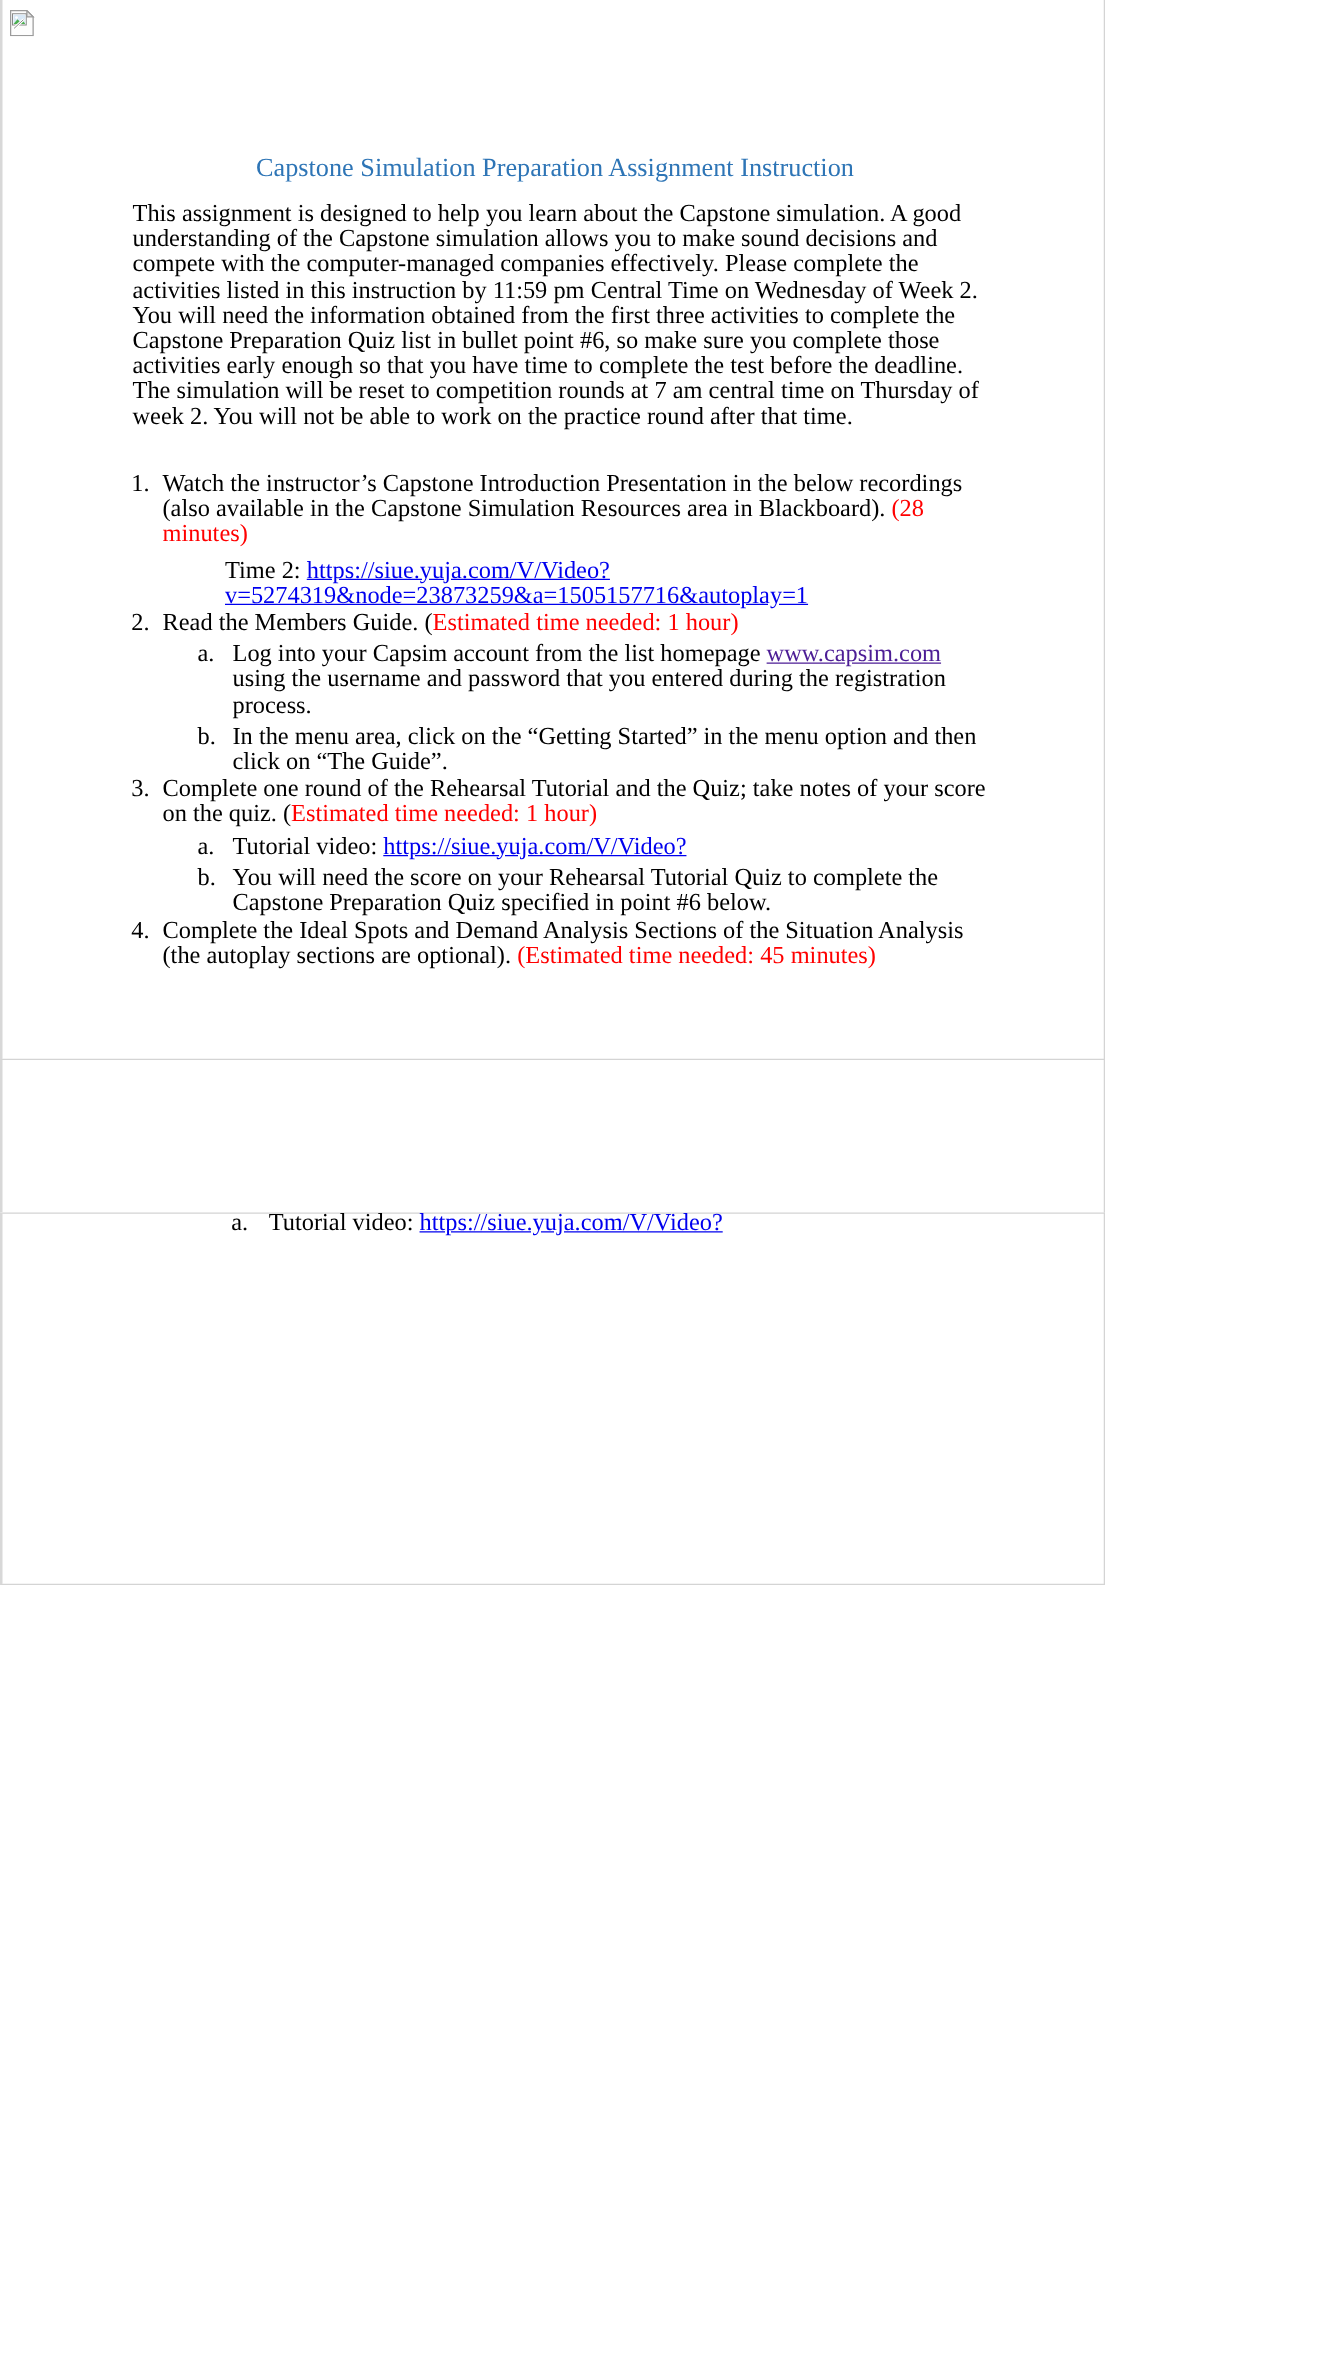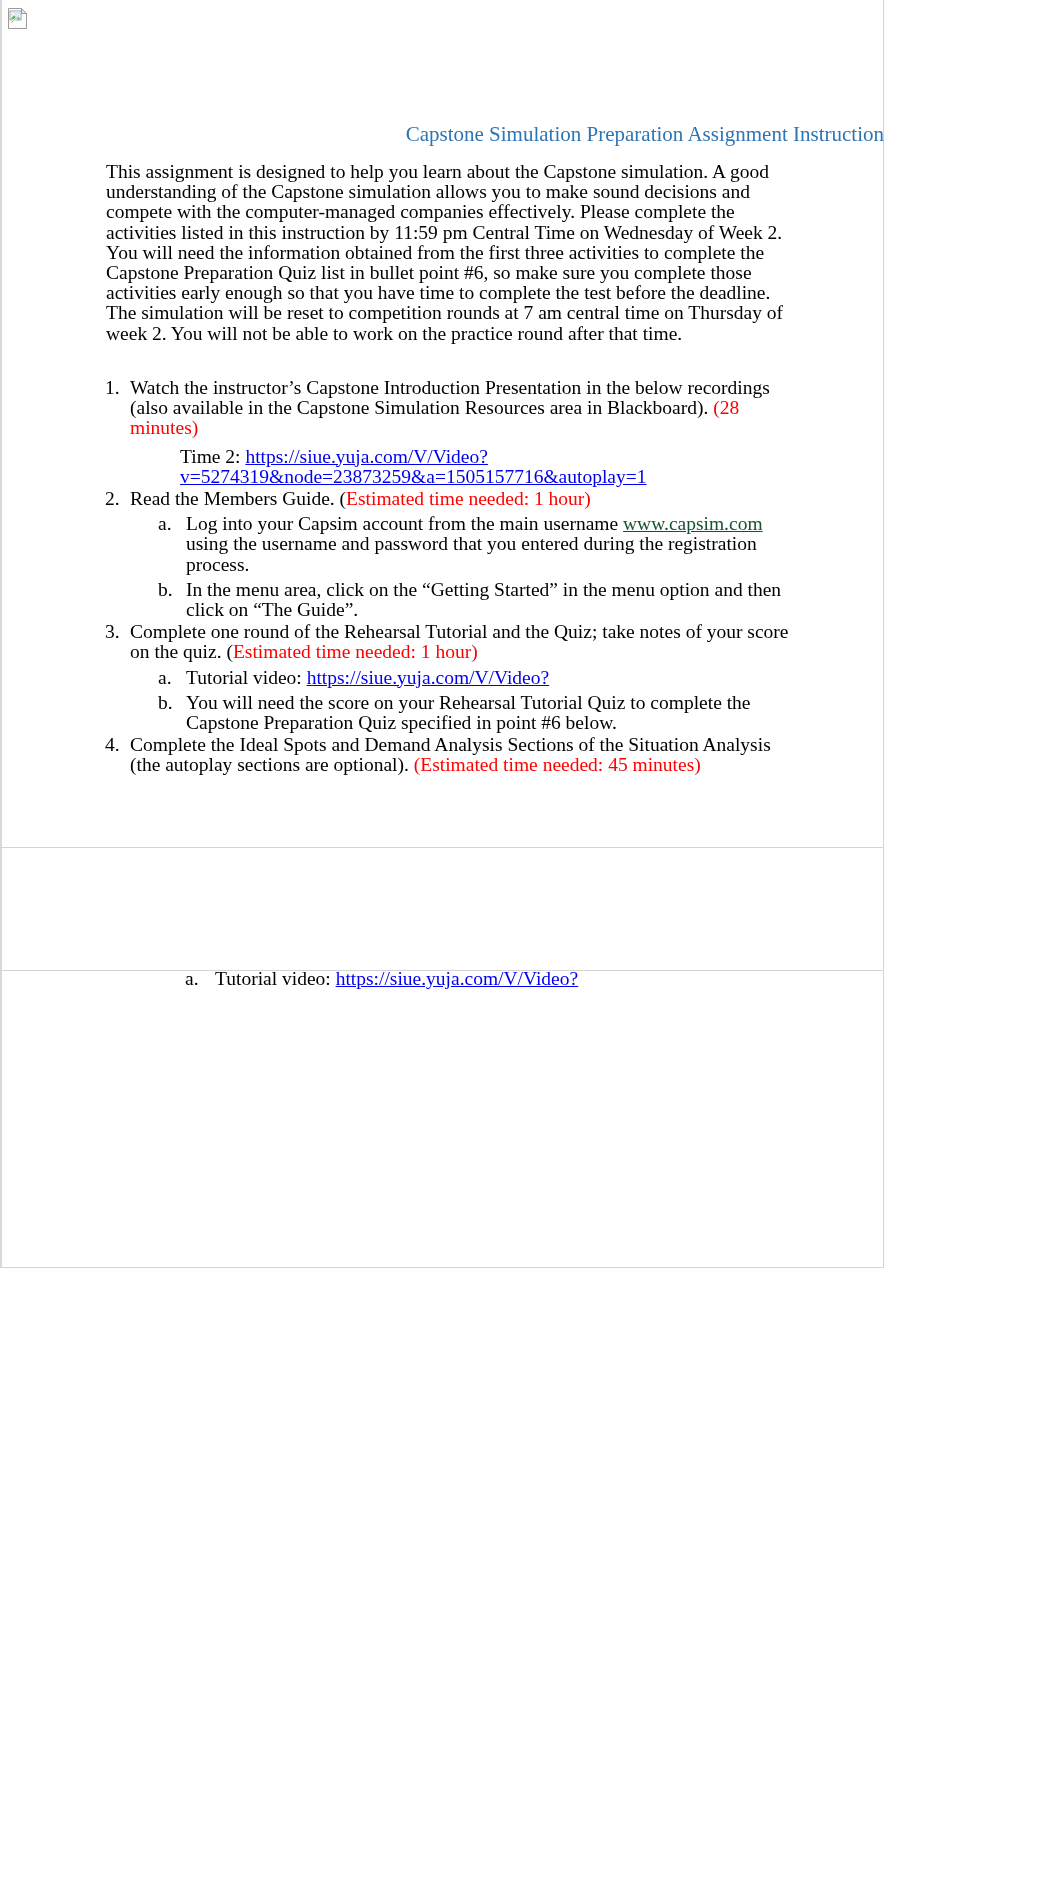--- a/index.html
+++ b/index.html
@@ -61,21 +61,21 @@
 
   
   .doc-body {
     position: absolute;
     left: 0;
     top: 0;
     width: 884px;
   }
 
   .doc-title {
-    text-align: right;
+    text-align: center;
     color: #2e75b6;
     font-size: 21px;
     line-height: 1.2;
     margin: 0;
     padding: 0;
     position: absolute;
     left: 4px;
     right: 0;
     top: 122px;
     font-weight: normal;
@@ -148,21 +148,21 @@
   }
   .sublines > li {
     margin-top: 8px;
   }
 
   .url {
     color: #0000ee;
     word-break: break-all;
   }
   .link-blue {
-    color: #14532d;
+    color: #4c1d95;
   }
   .red {
     color: #ff0000;
   }
 
   .tail-item {
     position: absolute;
     left: 155px;
     top: 969px;
     font-size: 19.5px;
@@ -217,21 +217,21 @@
         </li>
       </ul>
     </li>
 
     <li>
       <span class="marker">2.</span>
       <span>Read the Members Guide. (</span><span class="red">Estimated time needed:   1 hour)</span>
       <ol class="alphalist">
         <li>
           <span class="marker">a.</span>
-          <span>Log into your Capsim account from the main username </span><a href="#" class="link-blue">www.capsim.com</a><span> using the username and password that you entered during the registration process.</span>
+          <span>Log into your Capsim account from the list homepage </span><a href="#" class="link-blue">www.capsim.com</a><span> using the username and password that you entered during the registration process.</span>
         </li>
         <li>
           <span class="marker">b.</span>
           <span> In the menu area, click on the “Getting Started” in the menu option and then click on “The Guide”.</span>
         </li>
       </ol>
     </li>
 
     <li>
       <span class="marker">3.</span>

